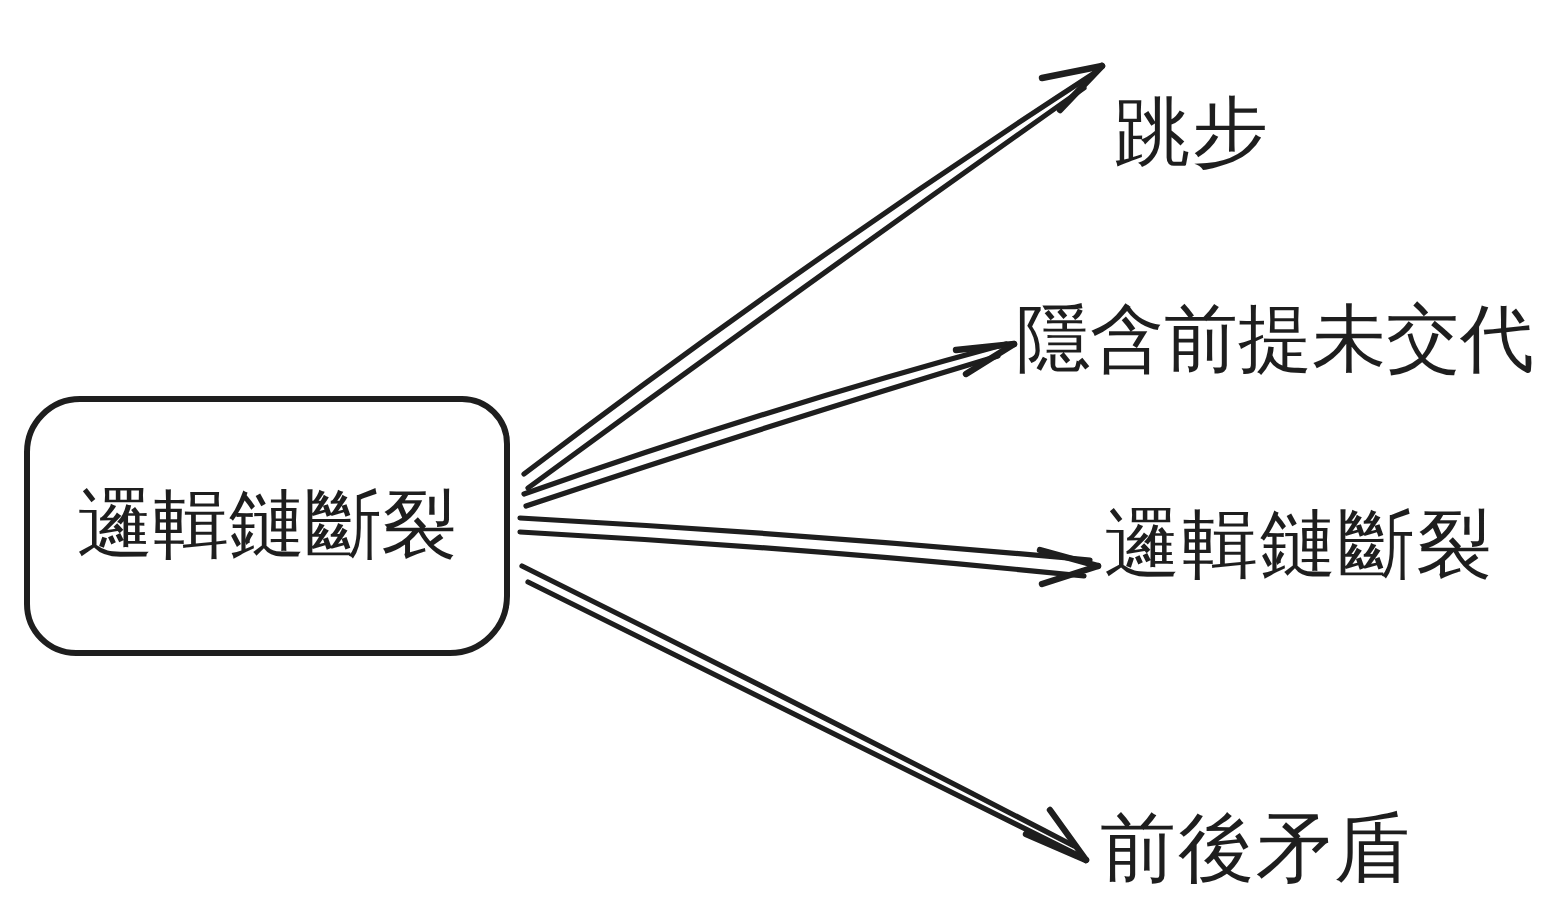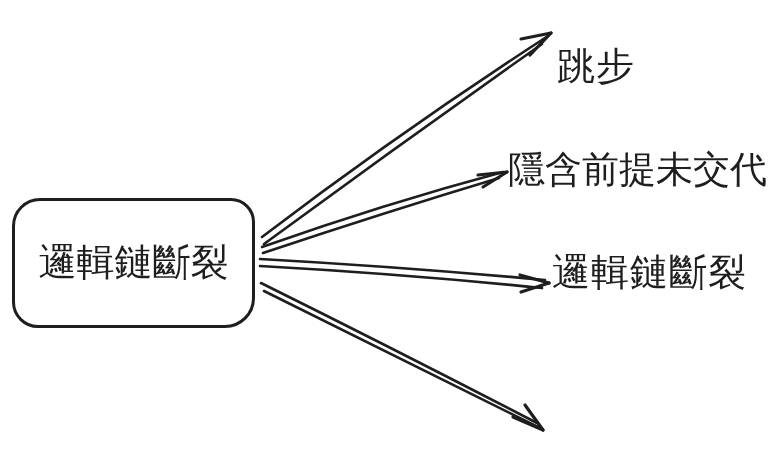--- a/index.html
+++ b/index.html
@@ -97,14 +97,15 @@
   <div class="root-node">
     <span class="label">邏輯鏈斷裂</span>
   </div>
 
   <div class="branch-label branch-1">跳步</div>
 
   <div class="branch-label branch-2">隱含前提未交代</div>
 
   <div class="branch-label branch-3">邏輯鏈斷裂</div>
 
+  <div class="branch-label branch-4">前後矛盾</div>
 
 </div>
 
 </body></html>

